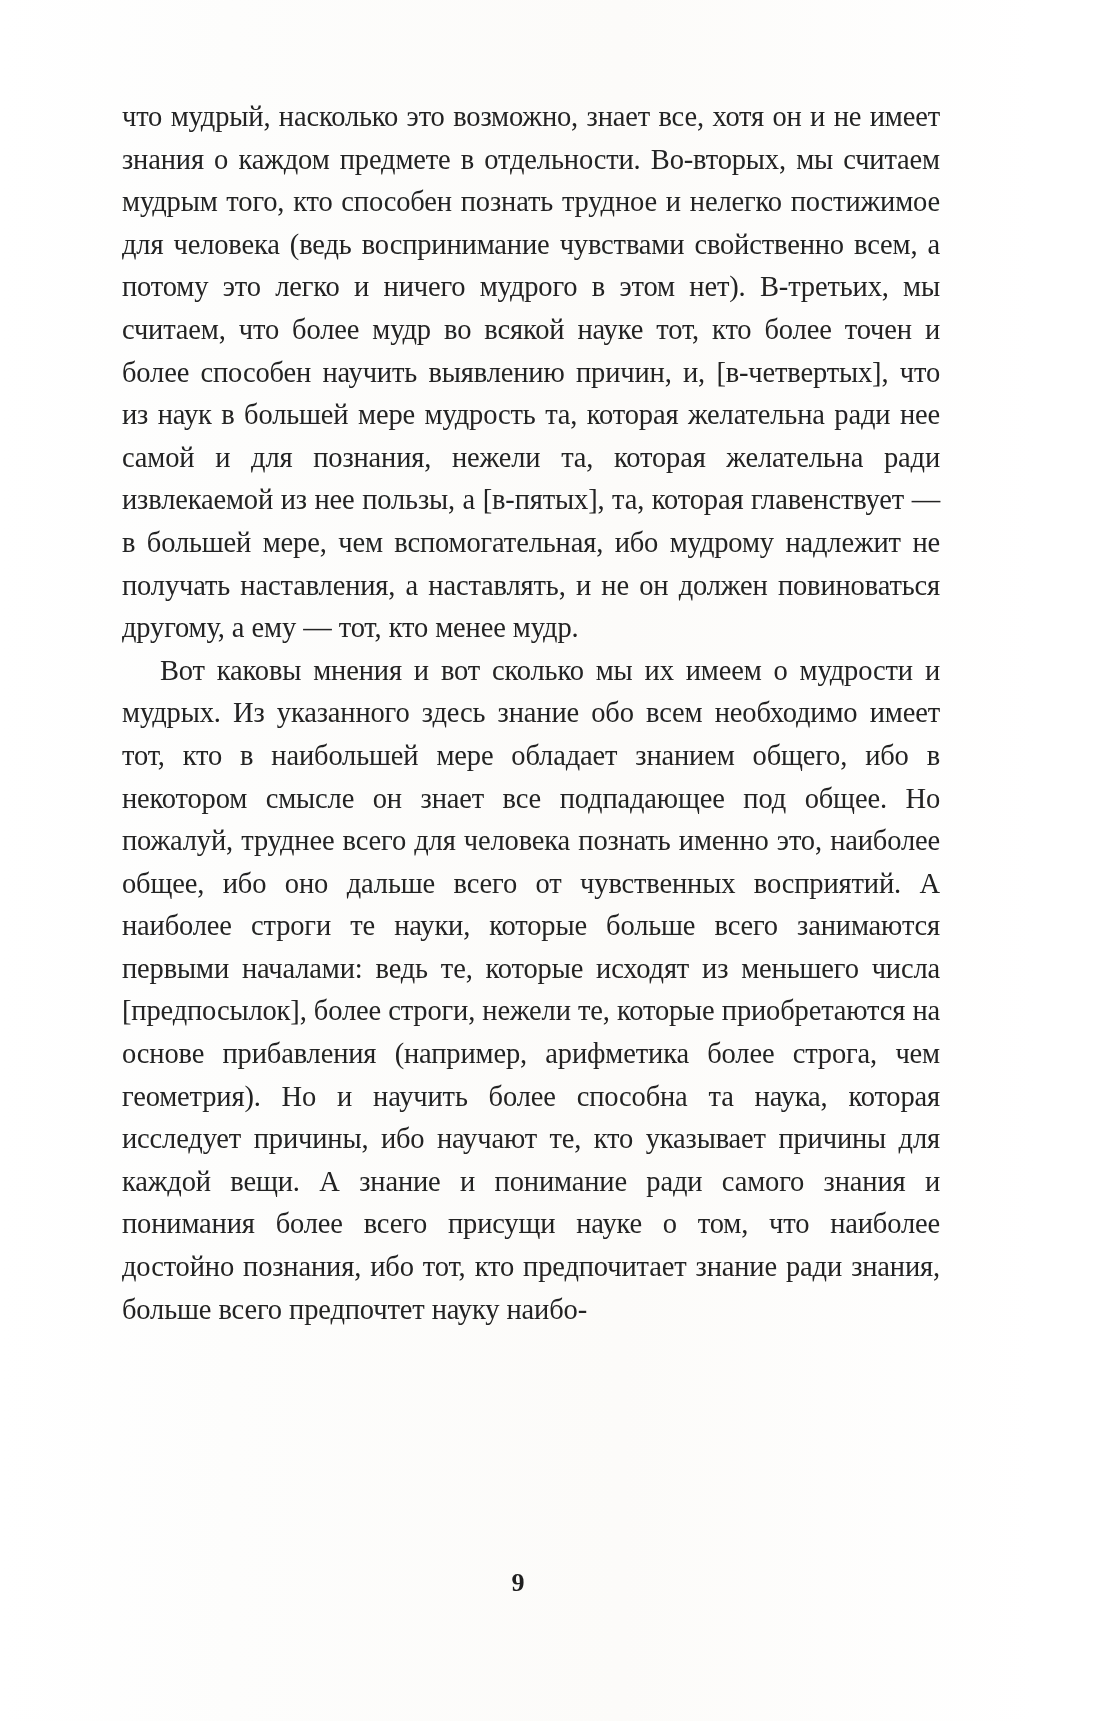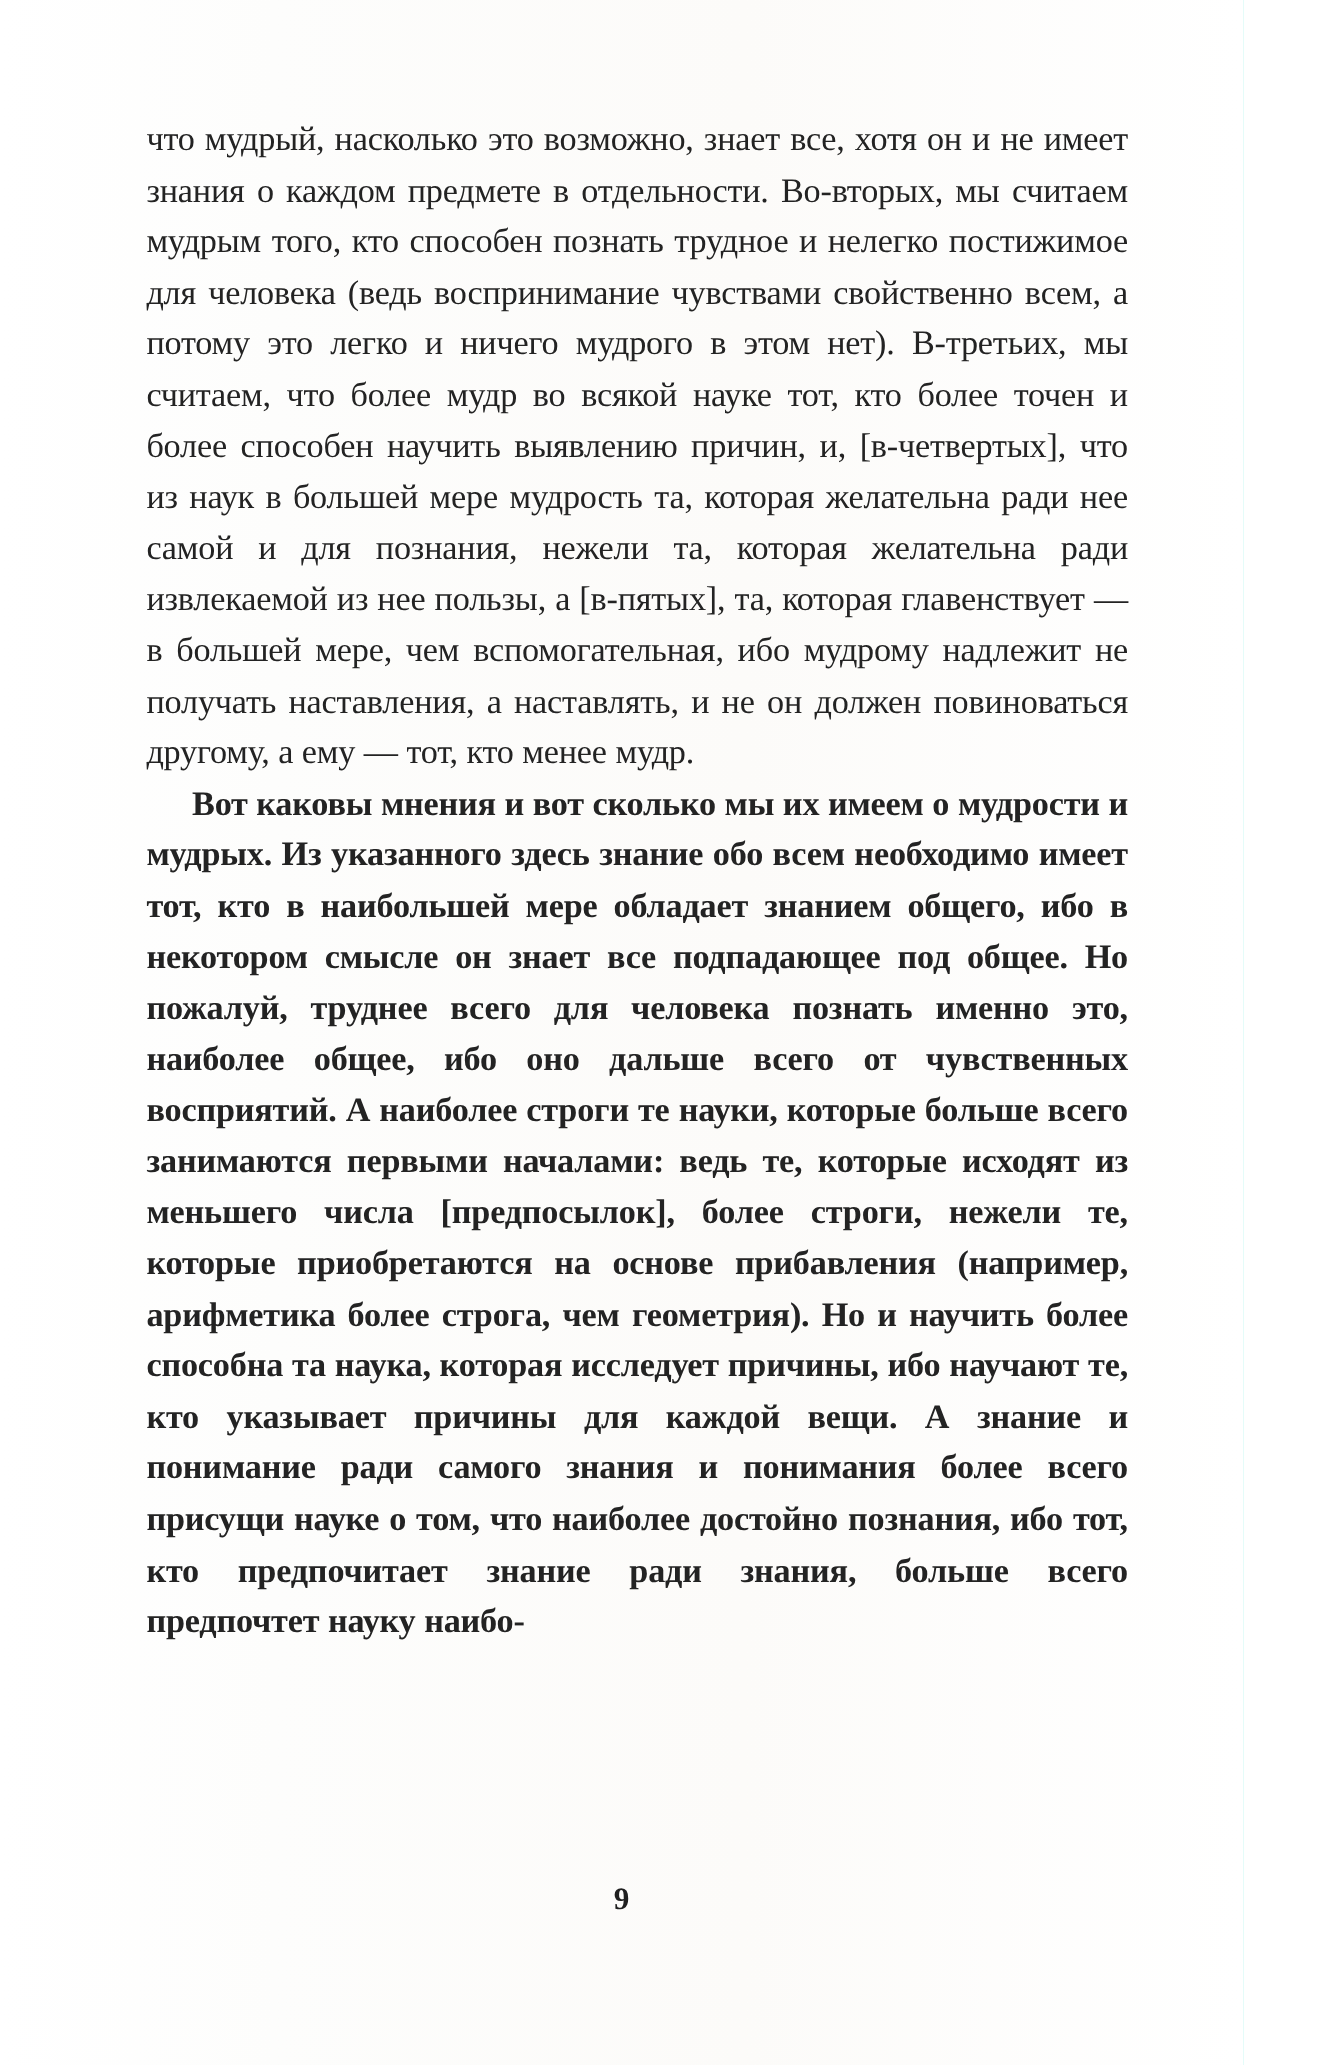--- a/index.html
+++ b/index.html
@@ -12,21 +12,21 @@
     width: 1100px;
     height: 1721px;
     overflow: hidden;
     font-family: "Liberation Serif", "DejaVu Serif", serif;
   }
 
   .page {
     position: relative;
     width: 1036px;
     height: 1721px;
-    background: #5eead4;
+    background: #4d7c0f;
     box-sizing: border-box;
   }
 
   
   .paper-tint {
     position: absolute;
     inset: 0;
     background:
       linear-gradient(90deg, #ffffff 0%, #fdfdfc 22%, #fcfbf9 60%, #ffffff 100%);
     pointer-events: none;
@@ -48,21 +48,20 @@
     line-height: 42.6px;
     letter-spacing: -0.15px;
     word-spacing: 0.2px;
     font-family: "Liberation Serif", "DejaVu Serif", serif;
     hyphens: manual;
     -webkit-hyphens: manual;
   }
 
   .para + .para {
     text-indent: 38px;
-    font-weight: bold;
   }
 
   .page-number {
     position: absolute;
     left: 0;
     right: 0;
     top: 1568px;
     text-align: center;
     font-size: 26px;
     font-weight: 700;

